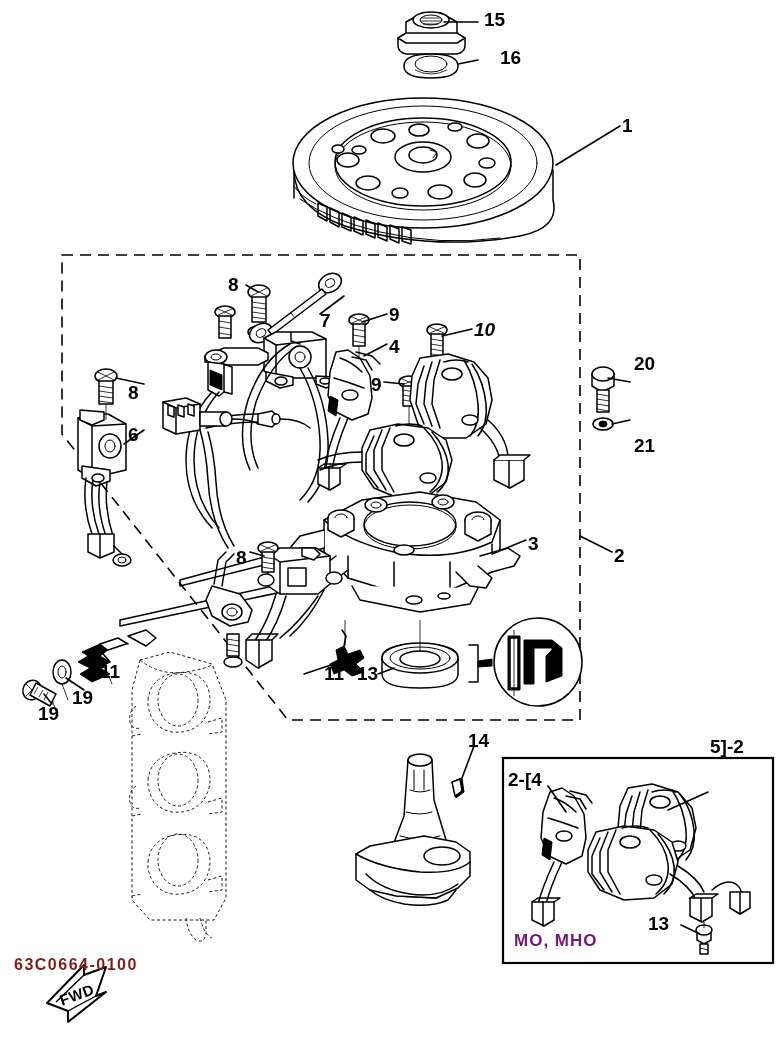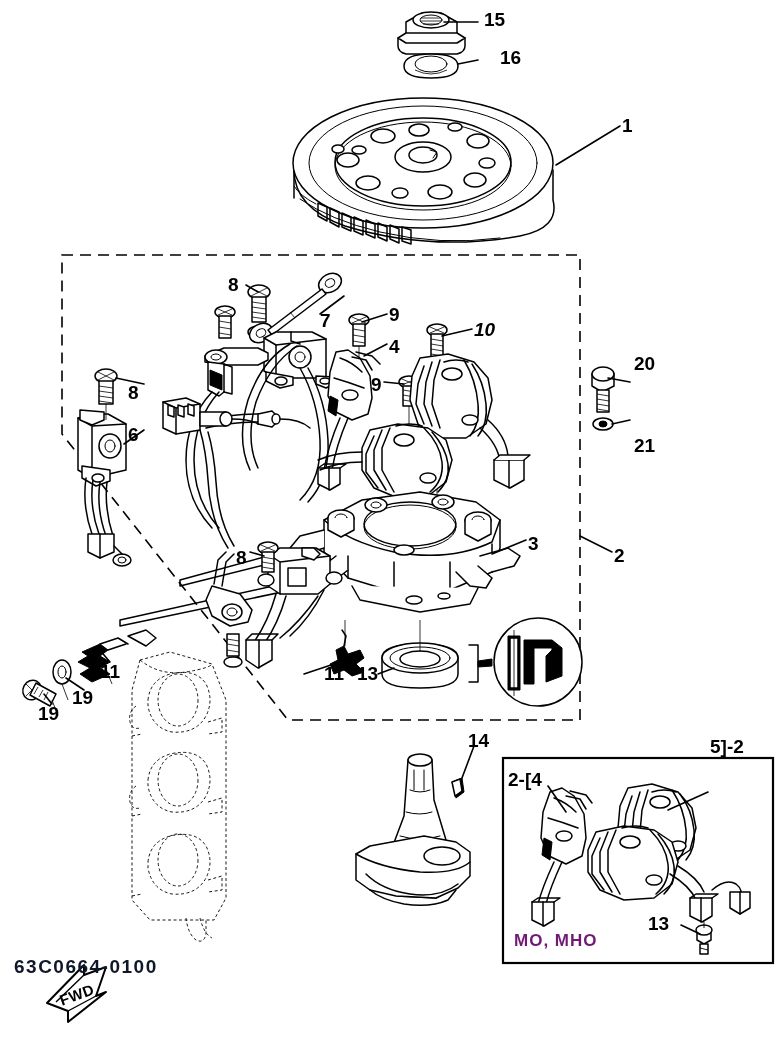--- a/index.html
+++ b/index.html
@@ -28,23 +28,23 @@
     font-size:17px;
     letter-spacing:1px;
     color:#701a75;
     white-space:nowrap;
   }
   .partno{
     position:absolute;
     left:14px;top:956px;
     font-family:"Liberation Sans", sans-serif;
     font-weight:bold;
-    font-size:19px;
+    font-size:16px;
     letter-spacing:1.5px;
-    color:#0f172a;
+    color:#7f1d1d;
     white-space:nowrap;
   }
   .fwdtext{
     position:absolute;
     font-family:"Liberation Sans", sans-serif;
     font-weight:bold;
     font-size:15px;
     letter-spacing:0.5px;
     color:#000;
     transform:rotate(-20deg);

